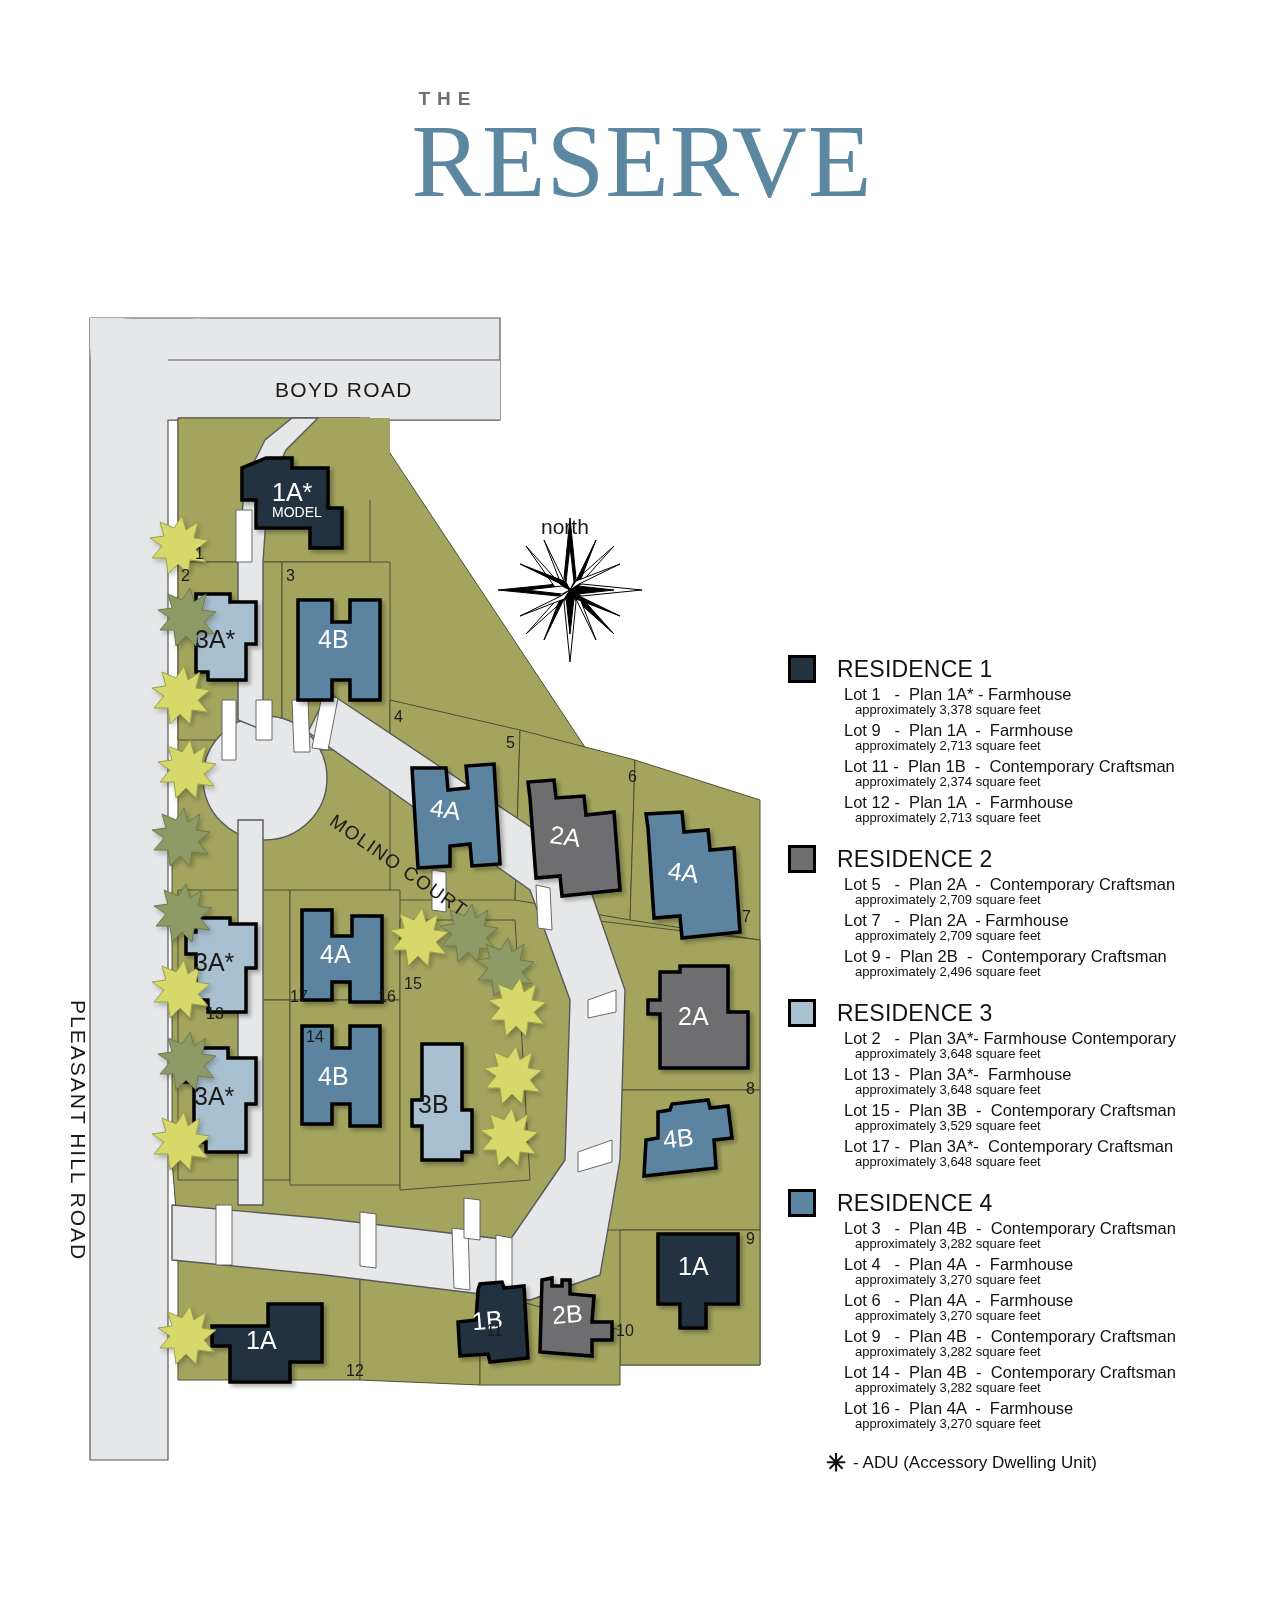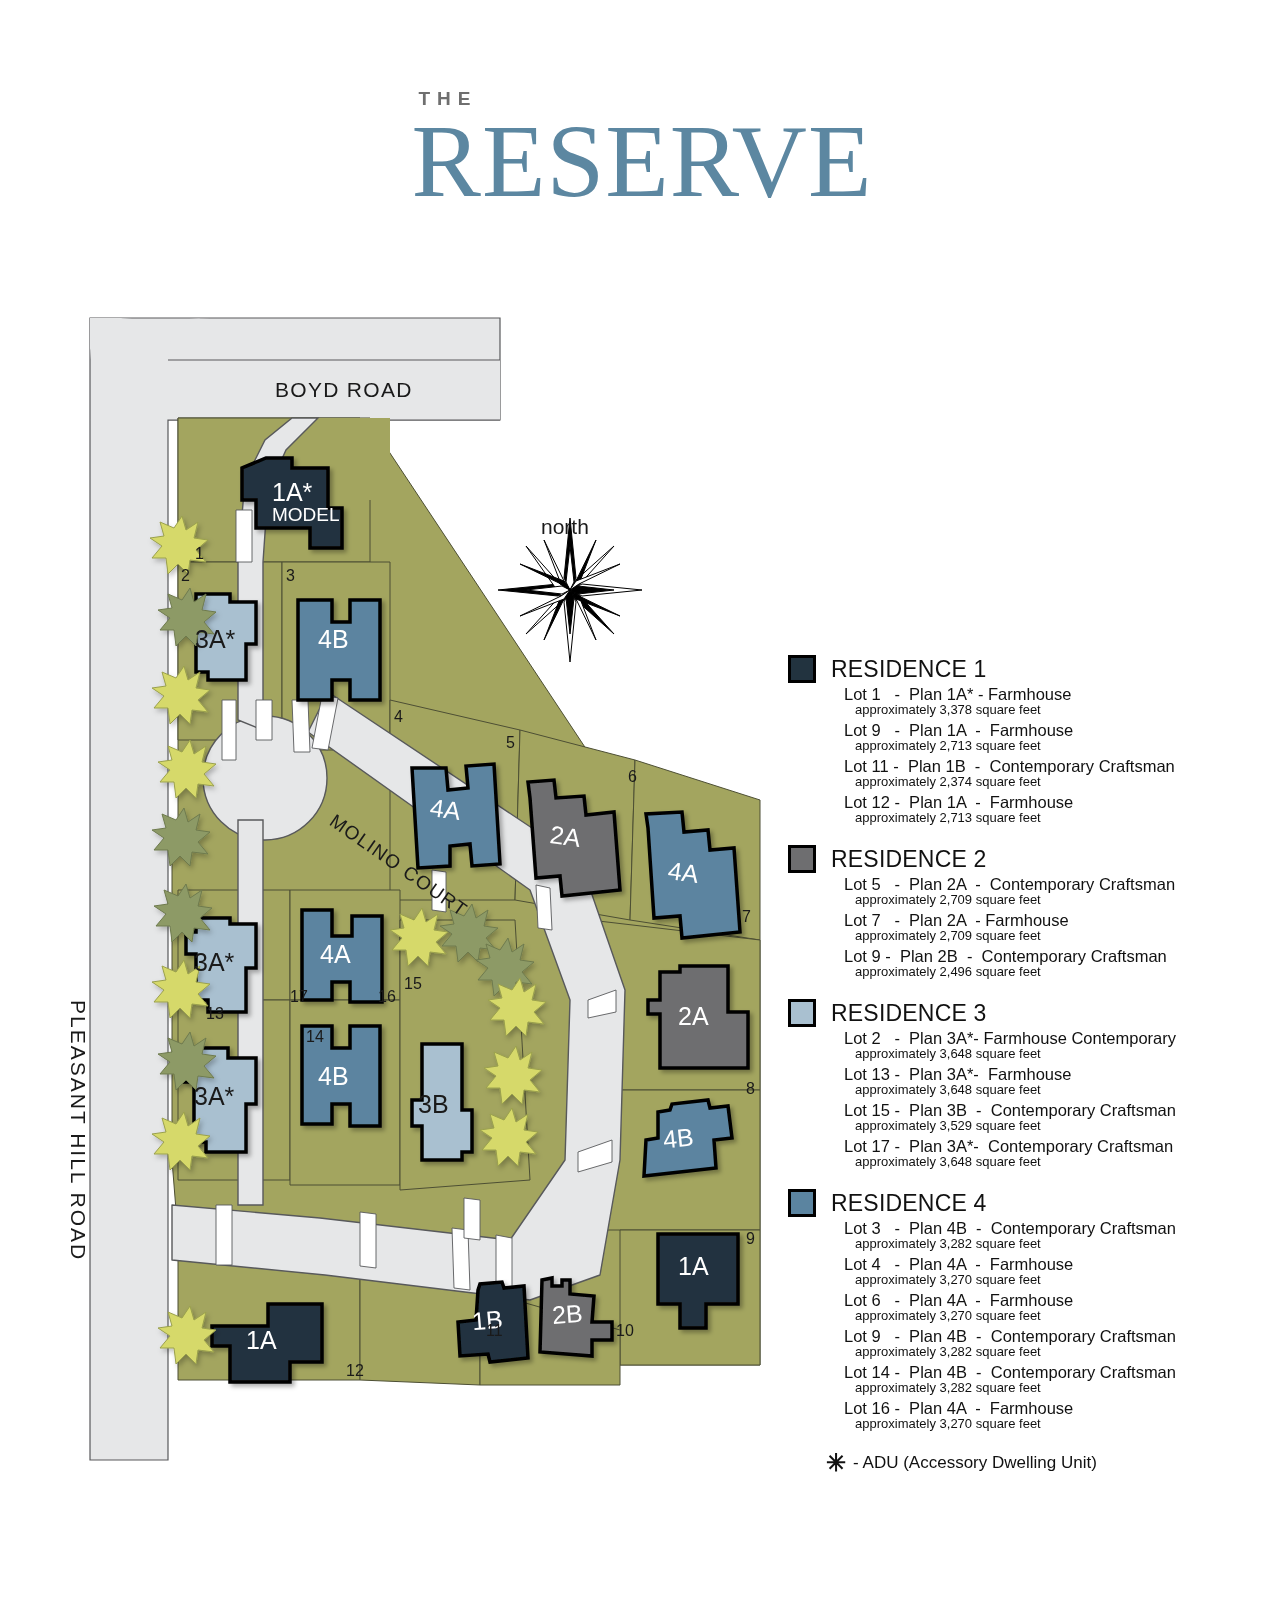--- a/index.html
+++ b/index.html
@@ -58,42 +58,42 @@
   .road-name {
     font-size: 21px;
     letter-spacing: 1.3px;
     color: #1a1a1a;
   }
   .plan-label {
     font-size: 25px;
     color: #ffffff;
   }
   .plan-label.dark-text { color: #1a1a1a; }
-  .plan-label .sub { font-size: 19px; display: block; text-align: center; margin-top: -3px; }
+  .plan-label .sub { font-size: 14px; display: block; text-align: center; margin-top: -3px; }
   .lot-num {
     font-size: 16px;
     color: #1a1a1a;
   }
   #north-label {
     position: absolute;
     font-size: 21px;
     color: #1a1a1a;
   }
 
   
   #legend {
     position: absolute;
     left: 788px; top: 655px;
     width: 470px;
   }
   .legend-group { margin-bottom: 20px; }
   .legend-head {
     display: flex;
     align-items: center;
-    gap: 15px;
+    gap: 21px;
     margin-bottom: 2px;
   }
   .swatch {
     width: 28px; height: 28px;
     border: 3px solid #000;
     box-sizing: border-box;
     flex: 0 0 auto;
   }
   .legend-title {
     font-size: 23px;

